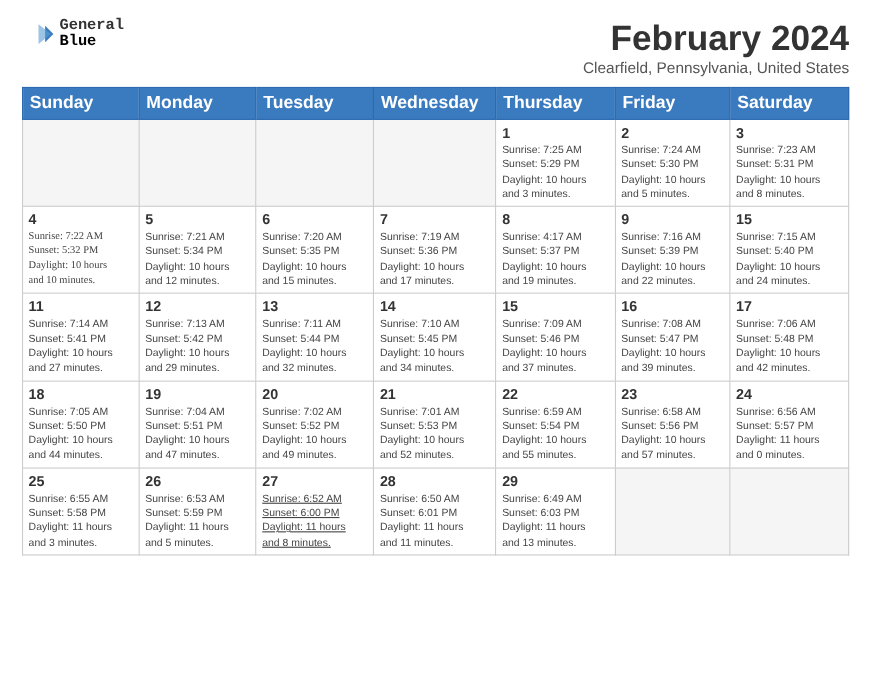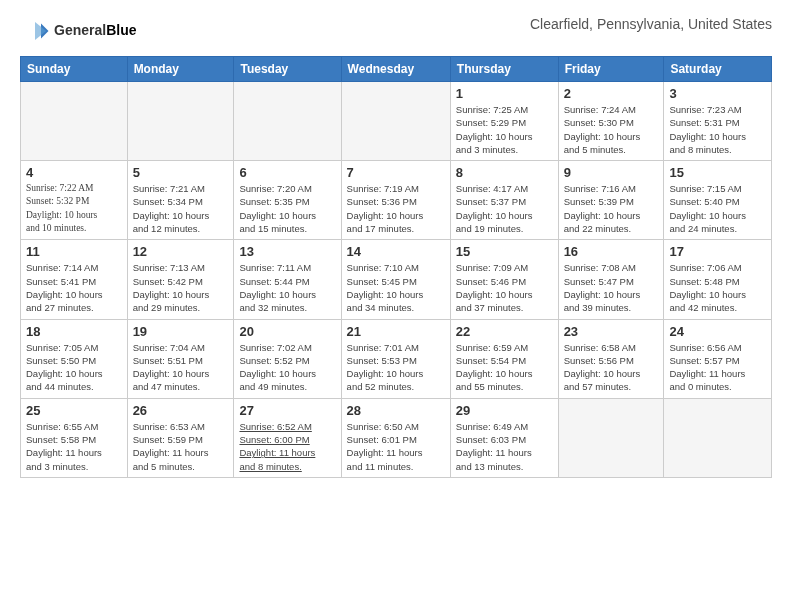--- a/index.html
+++ b/index.html
@@ -20,22 +20,23 @@
       align-items: flex-start;
       margin-bottom: 10px;
     }
     .logo {
       display: flex;
       align-items: center;
       gap: 4px;
     }
     .logo-text {
       display: flex;
-      flex-direction: row;
+      flex-direction: column;
       line-height: 1.1;
+      font-family: Liberation Mono, monospace;
     }
     .logo-general {
       font-size: 14px;
       font-weight: bold;
       color: #333;
     }
     .logo-blue {
       font-size: 14px;
       font-weight: bold;
       color: #000000;
@@ -56,21 +57,21 @@
       font-size: 14px;
       color: #555;
     }
     .calendar {
       width: 100%;
       border-collapse: collapse;
     }
     .calendar th {
       background: #3a7abf;
       color: #fff;
-      font-size: 12px;
+      font-size: 16px;
       font-weight: bold;
       padding: 5px 6px;
       text-align: left;
       border: 1px solid #2d6aaf;
     }
     .calendar td {
       border: 1px solid #ccc;
       vertical-align: top;
       padding: 4px 5px;
       width: 113px;
@@ -104,20 +105,21 @@
         <rect x="0" y="0" width="40" height="40" fill="white"></rect>
         <polygon points="28,10 38,20 28,30" fill="#3a7abf"></polygon>
         <polygon points="20,8 35,20 20,32" fill="#5a9fd4" opacity="0.6"></polygon>
       </svg>
       <div class="logo-text">
         <span class="logo-general">General</span>
         <span class="logo-blue">Blue</span>
       </div>
     </div>
     <div class="title-block">
+      <div class="month-title">February 2024</div>
       <div class="location">Clearfield, Pennsylvania, United States</div>
     </div>
   </div>
 
   <table class="calendar">
     <thead>
       <tr>
       <th>Sunday</th>
           <th>Monday</th>
           <th>Tuesday</th>

